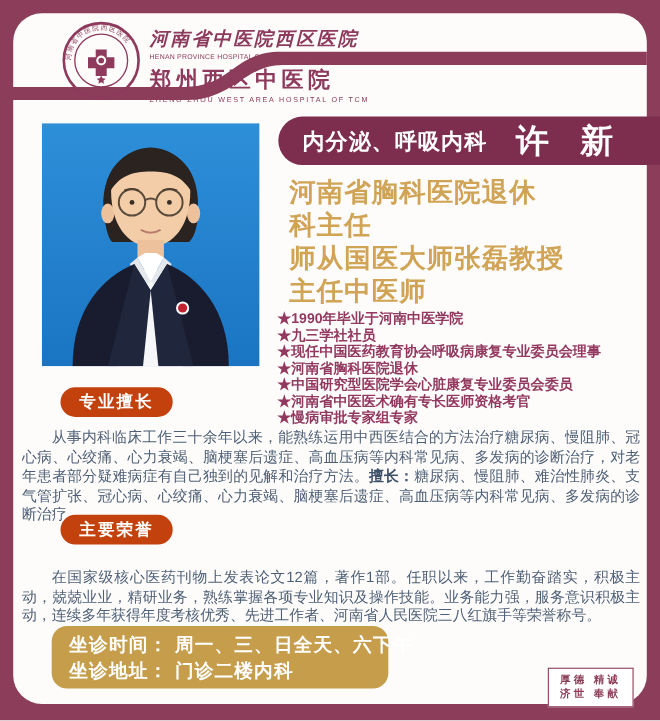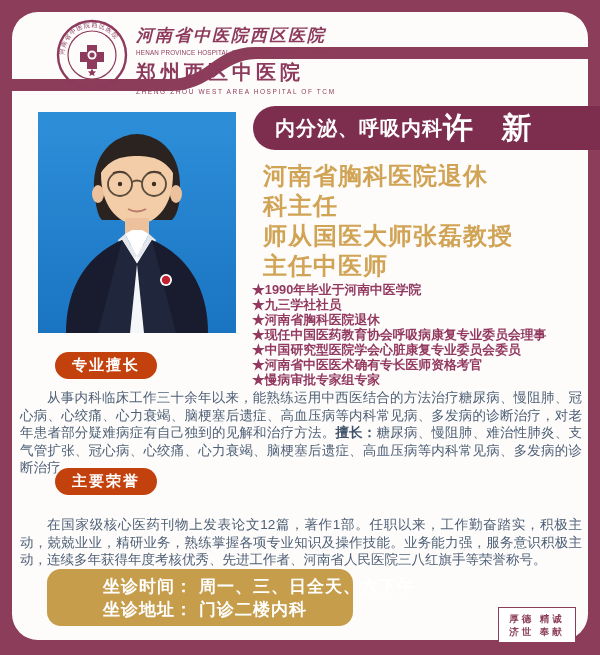--- a/index.html
+++ b/index.html
@@ -20,21 +20,21 @@
                font-size:17px; letter-spacing:2px; white-space:nowrap; }
   .logo-en1  { font-size:6.3px; letter-spacing:0.2px; margin-top:2px; white-space:nowrap; }
   .logo-cn2  { font-size:20px; font-weight:bold; letter-spacing:4px; margin-top:3px; white-space:nowrap; }
   .logo-en2  { font-size:6.5px; letter-spacing:1.6px; margin-top:2px; white-space:nowrap; }
 
   
   .band { position:absolute; left:253px; top:106px; width:347px; height:44px;
           background:#7d2d4e; border-radius:22px 0 0 22px;
           display:flex; align-items:center; color:#fff; }
   .band-dept { margin-left:22px; font-size:20px; font-weight:bold; letter-spacing:1px; }
-  .band-name { font-size:30px; font-weight:bold; letter-spacing:0.95em;
+  .band-name { margin-left:26px; font-size:30px; font-weight:bold; letter-spacing:0.95em;
                font-family:"Liberation Sans", sans-serif; white-space:nowrap; }
 
   
   .photo { position:absolute; left:38px; top:112px; width:198px; height:221px; overflow:hidden; }
 
   
   .titles { position:absolute; left:263px; top:161px; color:#d1a355; font-weight:bold;
             font-size:24px; line-height:30px; letter-spacing:1px; }
 
   
@@ -52,21 +52,21 @@
   .para { position:absolute; left:20px; width:562px; color:#4e5f76; font-size:13.5px;
           line-height:17.6px; text-align:justify; text-indent:2em; }
   .para .hl { font-weight:bold; color:#3f5069; }
   .para.expertise { top:389px; }
   .para.honors    { top:516px; }
 
   
   .schedule { position:absolute; left:47px; top:569px; width:306px; height:57px;
               background:#c59d4b; border-radius:14px; color:#fff; font-weight:bold;
               font-size:17px; line-height:23px; padding:6px 0 0 16px; letter-spacing:1px; }
-  .schedule .row { white-space:nowrap;margin-left:40px; }
+  .schedule .row { white-space:nowrap; }
   .schedule .lbl { margin-right:6px; }
 
   
   .motto { position:absolute; left:498px; top:607px; width:78px; height:36px;
            border:1.5px solid #8c3d59; background:#fff; color:#8c3d59;
            font-family:Liberation Sans, sans-serif; font-size:9.5px; font-weight:bold;
            display:flex; flex-direction:column; align-items:center; justify-content:center;
            letter-spacing:3px; line-height:13px; }
 </style>
 </head>
@@ -151,22 +151,22 @@
   <div class="titles">
     <div>河南省胸科医院退休</div>
     <div>科主任</div>
     <div>师从国医大师张磊教授</div>
     <div>主任中医师</div>
   </div>
 
   <div class="creds">
     <div>★1990年毕业于河南中医学院</div>
     <div>★九三学社社员</div>
+    <div>★现任中国医药教育协会呼吸病康复专业委员会理事</div>
     <div>★河南省胸科医院退休</div>
-    <div>★现任中国医药教育协会呼吸病康复专业委员会理事</div>
     <div>★中国研究型医院学会心脏康复专业委员会委员</div>
     <div>★河南省中医医术确有专长医师资格考官</div>
     <div>★慢病审批专家组专家</div>
   </div>
 
   <div class="pill expertise">专业擅长</div>
   <p class="para expertise"><span>从事内科临床工作三十余年以来，能熟练运用中西医结合的方法治疗糖尿病、慢阻肺、冠心病、心绞痛、心力衰竭、脑梗塞后遗症、高血压病等内科常见病、多发病的诊断治疗，对老年患者部分疑难病症有自己独到的见解和治疗方法。</span><span class="hl">擅长：</span><span>糖尿病、慢阻肺、难治性肺炎、支气管扩张、冠心病、心绞痛、心力衰竭、脑梗塞后遗症、高血压病等内科常见病、多发病的诊断治疗。</span></p>
 
   <div class="pill honors">主要荣誉</div>
   <p class="para honors">在国家级核心医药刊物上发表论文12篇，著作1部。任职以来，工作勤奋踏实，积极主动，兢兢业业，精研业务，熟练掌握各项专业知识及操作技能。业务能力强，服务意识积极主动，连续多年获得年度考核优秀、先进工作者、河南省人民医院三八红旗手等荣誉称号。</p>

